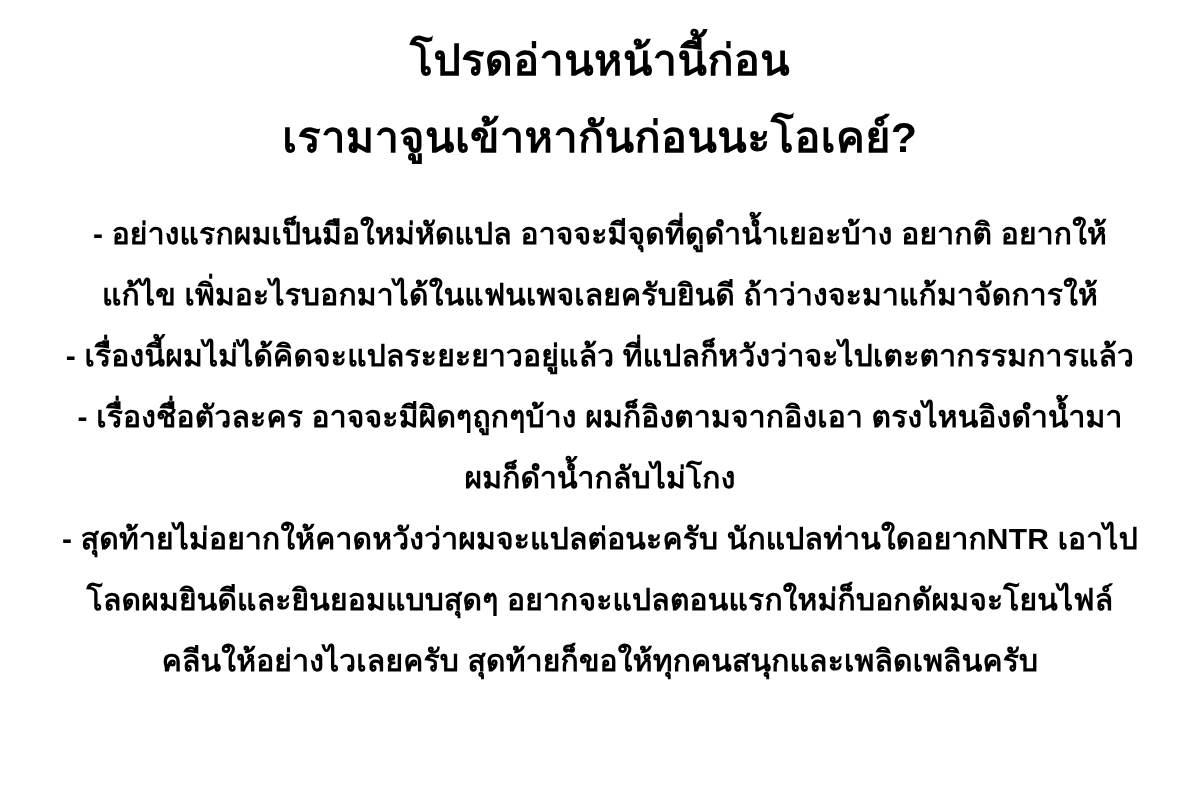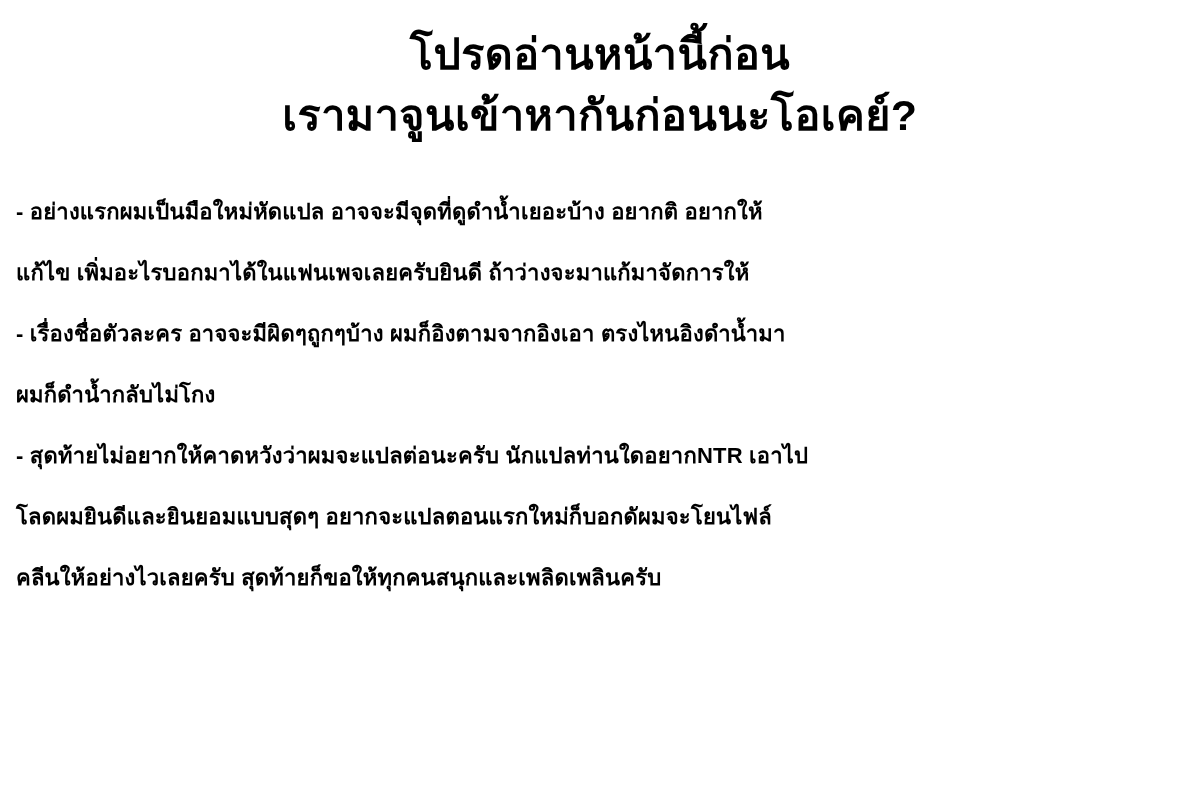--- a/index.html
+++ b/index.html
@@ -21,44 +21,46 @@
     box-sizing: border-box;
     padding: 18px 16px 0 16px;
   }
   .title-line {
     text-align: center;
     font-size: 43px;
     line-height: 1.0;
     letter-spacing: 0.5px;
     white-space: nowrap;
   }
-  .title-line.first  { margin-top: 15px; }
-  .title-line.second { margin-top: 18px; }
+  .title-line.first  { margin-top: 21px; }
+  .title-line.second { margin-top: 34px; }
   .note-body {
     margin-top: 44px;
   }
   .note-line {
-    font-size: 22px;
+    text-align: center;
+    font-size: 30px;
     line-height: 61px;
     white-space: nowrap;
     letter-spacing: 0.2px;
   }
 </style>
 </head>
 <body>
 
 <div class="page">
 
   <div class="title-line first">โปรดอ่านหน้านี้ก่อน</div>
 
   <div class="title-line second">เรามาจูนเข้าหากันก่อนนะโอเคย์?</div>
 
   <div class="note-body">
     <div class="note-line">- อย่างแรกผมเป็นมือใหม่หัดแปล อาจจะมีจุดที่ดูดำน้ำเยอะบ้าง อยากติ อยากให้</div>
     <div class="note-line">แก้ไข เพิ่มอะไรบอกมาได้ในแฟนเพจเลยครับยินดี ถ้าว่างจะมาแก้มาจัดการให้</div>
+    <div class="note-line">- เรื่องนี้ผมไม่ได้คิดจะแปลระยะยาวอยู่แล้ว ที่แปลก็หวังว่าจะไปเตะตากรรมการแล้ว</div>
     <div class="note-line">- เรื่องชื่อตัวละคร อาจจะมีผิดๆถูกๆบ้าง ผมก็อิงตามจากอิงเอา ตรงไหนอิงดำน้ำมา</div>
     <div class="note-line">ผมก็ดำน้ำกลับไม่โกง</div>
     <div class="note-line">- สุดท้ายไม่อยากให้คาดหวังว่าผมจะแปลต่อนะครับ นักแปลท่านใดอยากNTR เอาไป</div>
     <div class="note-line">โลดผมยินดีและยินยอมแบบสุดๆ อยากจะแปลตอนแรกใหม่ก็บอกดัผมจะโยนไฟล์</div>
     <div class="note-line">คลีนให้อย่างไวเลยครับ สุดท้ายก็ขอให้ทุกคนสนุกและเพลิดเพลินครับ</div>
   </div>
 
 </div>
 
 </body></html>

